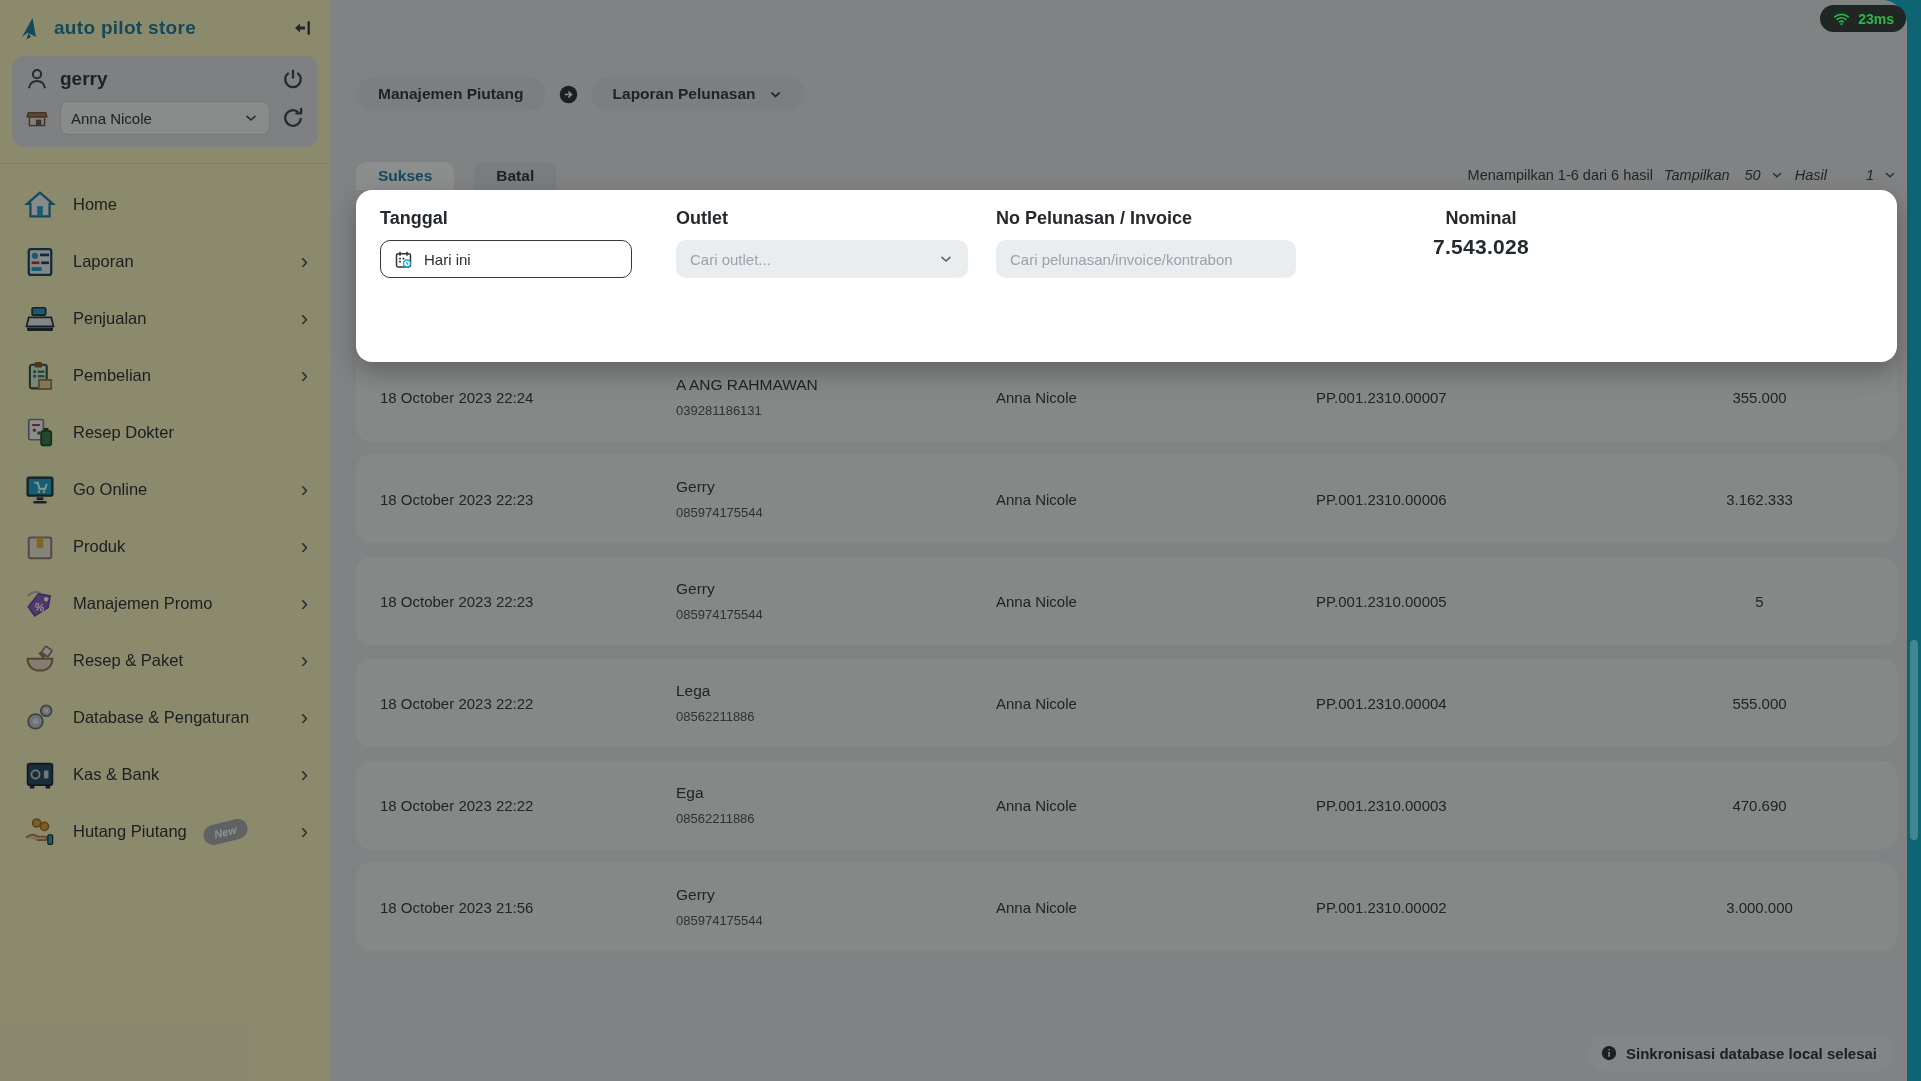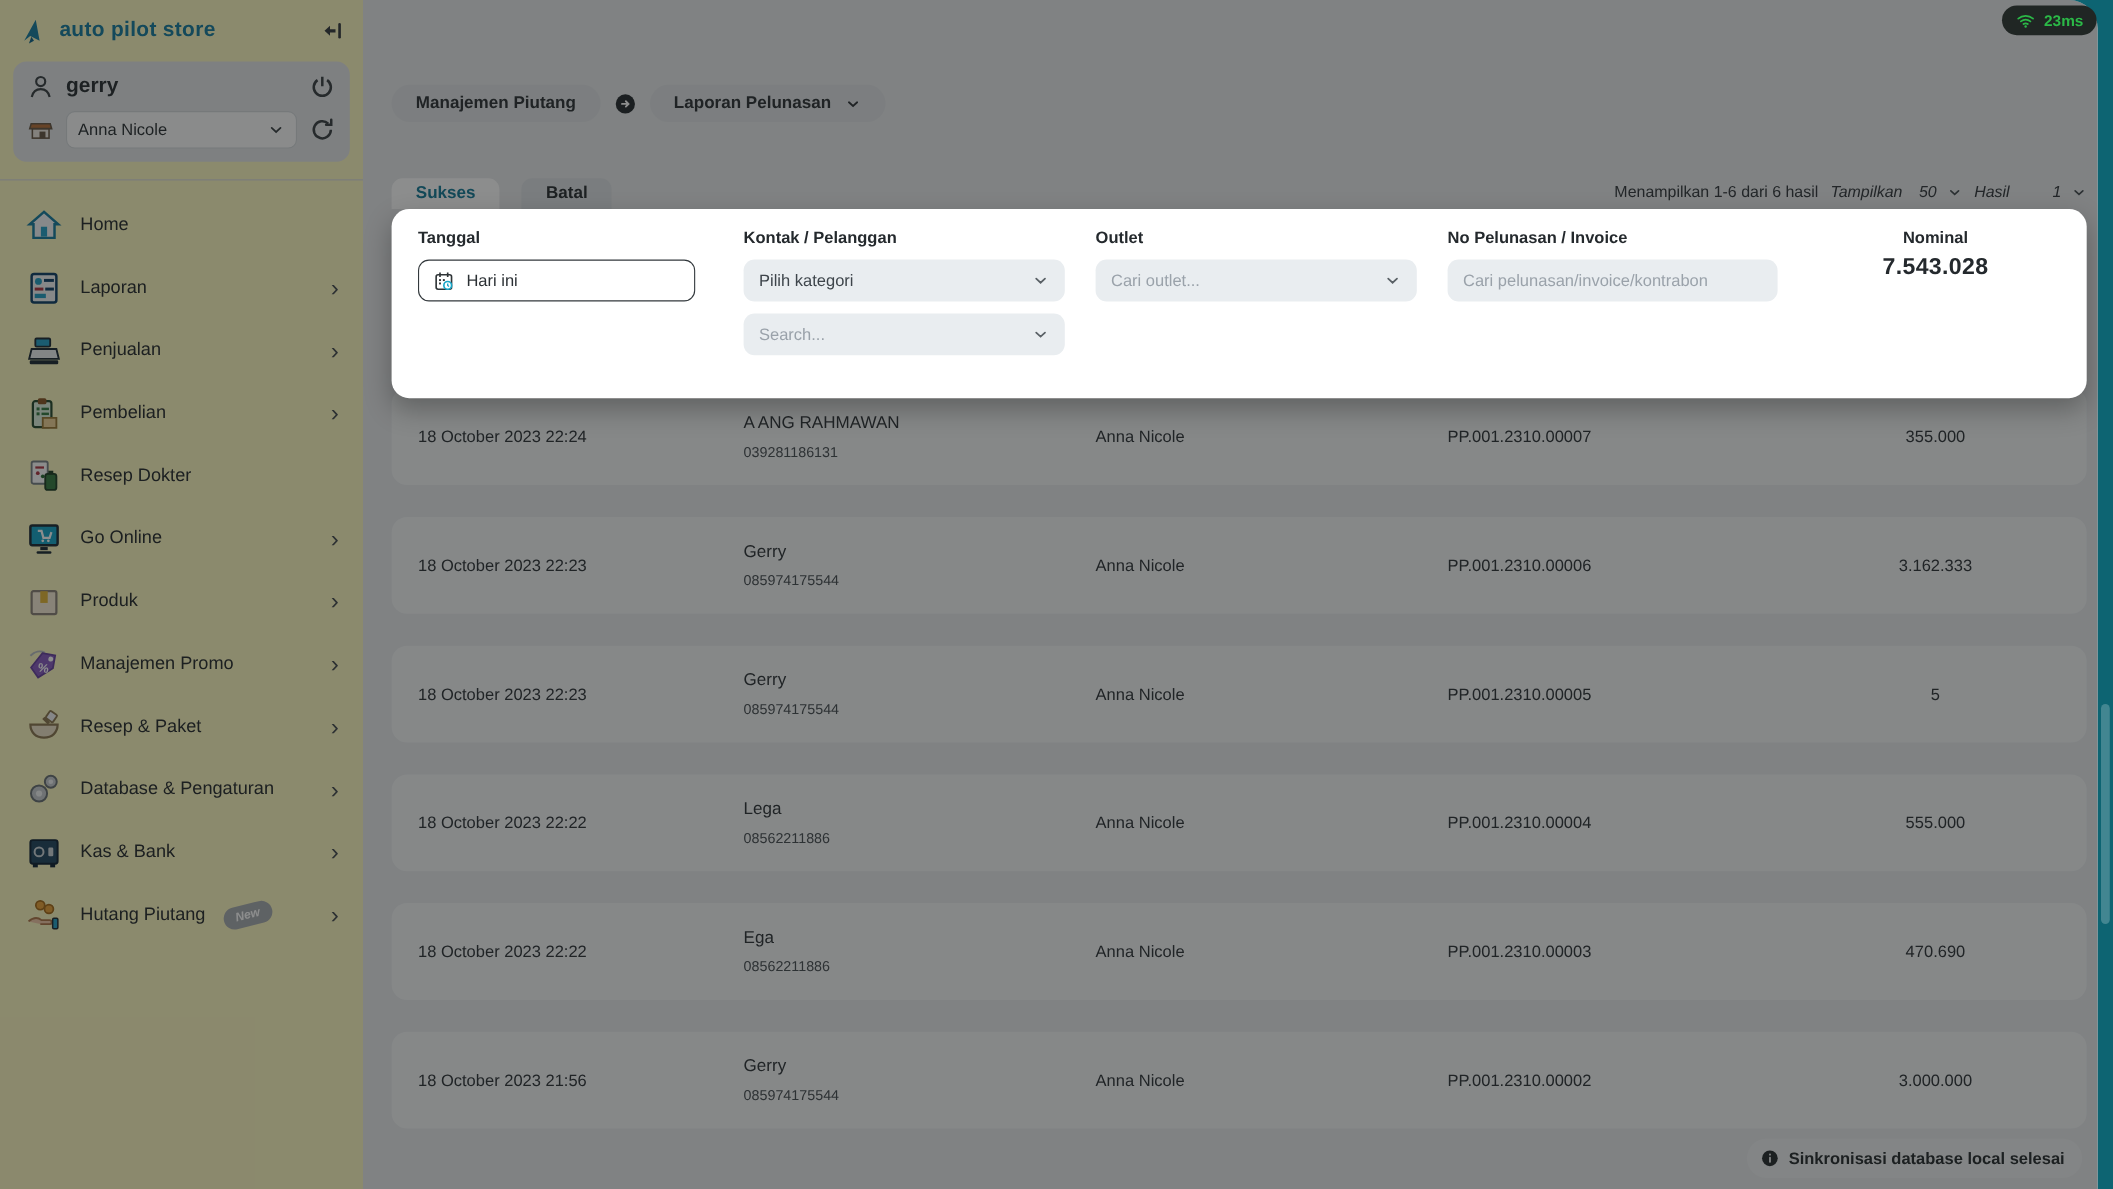--- a/index.html
+++ b/index.html
@@ -60,41 +60,41 @@
   .tab.inactive { background:#dde1e4; color:#2f3437; }
   .pager { margin-left:auto; display:flex; align-items:center; gap:11px; font-size:14.5px; color:#393e42; padding-bottom:7px; }
   .pager .sel { display:flex; align-items:center; gap:9px; cursor:pointer;font-style:italic; }
   .pager .wide-gap { margin-left:30px; }
   
   .panel {
     position:relative; z-index:60; margin:0 10px 0 26px; background:#fff;
     border-radius:16px; height:172px; box-shadow:0 10px 24px rgba(0,0,0,.28);
   }
   .panel-grid { display:grid; grid-template-columns:296px 320px 320px 330px 1fr; padding:18px 24px 0; }
-  .flabel { font-size:15px; font-weight:700; color:#24292d; display:block; margin-bottom:11px; }
+  .flabel { font-size:18px; font-weight:700; color:#24292d; display:block; margin-bottom:11px; }
   .date-input {
     width:252px; height:38px; border:1.6px solid #33393d; border-radius:10px; background:#fff;
     display:flex; align-items:center; gap:10px; padding:0 12px; font-size:15px; color:#2b3034; cursor:pointer;
   }
   .select {
     width:292px; height:38px; background:#e9edf0; border-radius:10px; display:flex; align-items:center;
     padding:0 14px; font-size:15px; color:#3e454b; cursor:pointer;
   }
   .select .chev { margin-left:auto; display:flex; }
   .select.ph { color:#9aa2aa; }
   .select.mt { margin-top:11px; }
   .text-input {
     width:300px; height:38px; background:#e9edf0; border:none; border-radius:10px; padding:0 14px;
     font-size:15px; color:#2b3034; font-family:inherit; outline:none;
   }
   .text-input::placeholder { color:#9aa2aa; }
   .nominal-col { text-align:center; }
   .nominal-val { font-size:21px; font-weight:700; color:#24292d; letter-spacing:.3px; margin-top:2px; }
   
-  .rows { margin:-9px 10px 0 26px; position:relative; z-index:1; display:flex; flex-direction:column; gap:29px; }
+  .rows { margin:-9px 10px 0 26px; position:relative; z-index:1; display:flex; flex-direction:column; gap:14px; }
   .row {
     background:#f3f5f6; border-radius:14px; height:88px; display:grid;
     grid-template-columns:296px 320px 320px 330px 1fr; align-items:center; padding:0 24px; cursor:pointer;
   }
   .cell-date, .cell-outlet, .cell-ref { font-size:15px; color:#34393d; }
   .cell-name .nm { font-size:15.5px; color:#34393d; margin-bottom:9px; }
   .cell-name .ph { font-size:13px; color:#4d5357; }
   .cell-nominal { text-align:center; font-size:15px; color:#34393d; }
   
   .toast {
@@ -402,39 +402,20 @@
                   <rect x="11" y="10" width="2" height="2" fill="#2f3437"></rect>
                   <rect x="7" y="13.5" width="2" height="2" fill="#2f3437"></rect>
                   <circle cx="16" cy="16.5" r="4" fill="#fff" stroke="#18a7c9" stroke-width="1.7"></circle>
                   <path d="M16 14.6v2l1.4 1" fill="none" stroke="#18a7c9" stroke-width="1.4"></path>
                 </svg>
             </span>
             <span>Hari ini</span>
           </div>
         </div>
         <div>
-          <span class="flabel">Kontak / Pelanggan</span>
-          <div class="select">
-            <span>Pilih kategori</span>
-            <span class="chev">
-                <svg width="16" height="16" viewBox="0 0 24 24" fill="none" stroke="#5a6166" stroke-width="2.4" stroke-linecap="round">
-                  <path d="M6 9.5l6 5.5 6-5.5"></path>
-                </svg>
-              </span>
-          </div>
-          <div class="select ph mt">
-            <span>Search...</span>
-            <span class="chev">
-                <svg width="16" height="16" viewBox="0 0 24 24" fill="none" stroke="#5a6166" stroke-width="2.4" stroke-linecap="round">
-                  <path d="M6 9.5l6 5.5 6-5.5"></path>
-                </svg>
-              </span>
-          </div>
-        </div>
-        <div>
           <span class="flabel">Outlet</span>
           <div class="select ph">
             <span>Cari outlet...</span>
             <span class="chev">
                 <svg width="16" height="16" viewBox="0 0 24 24" fill="none" stroke="#5a6166" stroke-width="2.4" stroke-linecap="round">
                   <path d="M6 9.5l6 5.5 6-5.5"></path>
                 </svg>
               </span>
           </div>
         </div>

